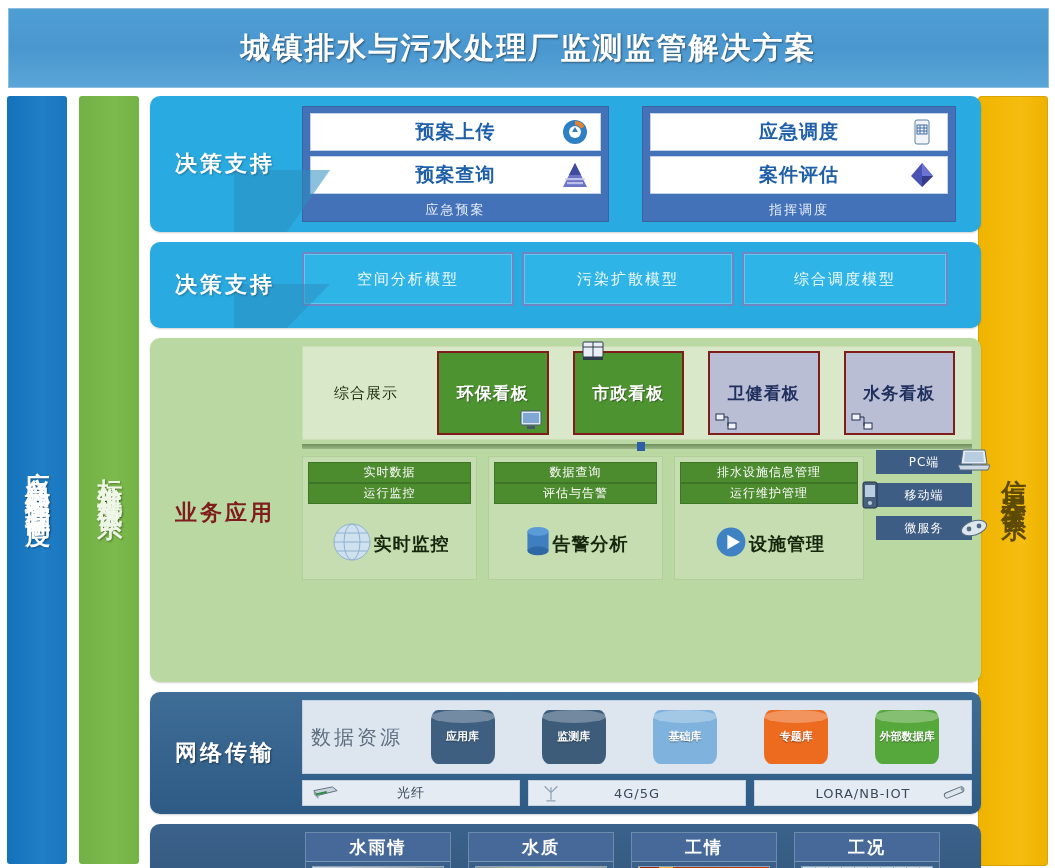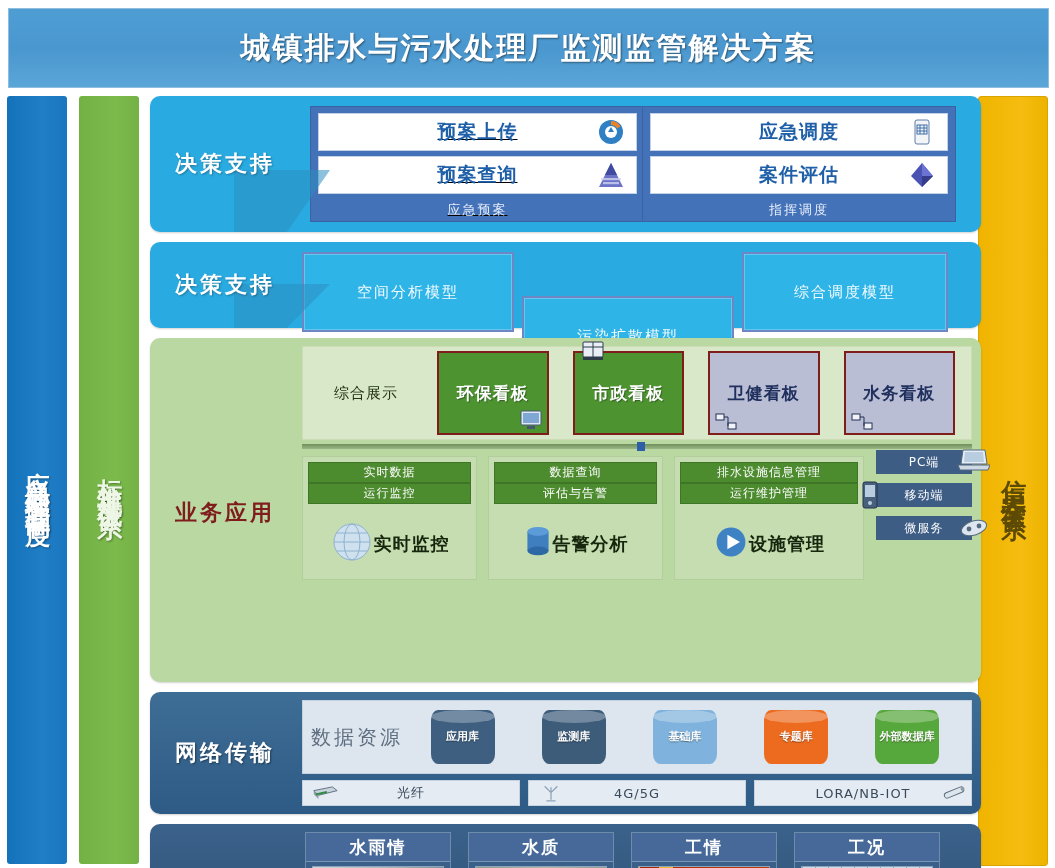--- a/index.html
+++ b/index.html
@@ -61,47 +61,47 @@
   
   #band-decision{top:0;height:136px;background:#29abe2;}
   #band-decision .band-label{color:#ffffff;text-shadow:1px 1px 2px rgba(0,0,0,.3);}
   #band-decision .chev{top:74px;height:62px;
     background:#2c8ec0;clip-path:polygon(0 0,100% 0,55% 100%,0 100%);}
   .ds-group{
     position:absolute;top:10px;height:116px;background:#4472b8;
     border:1px solid #3a63a3;box-sizing:border-box;
     display:flex;flex-direction:column;padding:6px 7px 0 7px;
   }
-  #ds-group-1{left:160px;width:335px;text-decoration:underline;}
+  #ds-group-1{left:152px;width:307px;}
   #ds-group-2{left:492px;width:314px;}
   .ds-item{
     flex:1;background:#ffffff;border:1px solid #c4d2e6;margin-bottom:5px;
     display:flex;align-items:center;justify-content:center;position:relative;
     box-sizing:border-box;
   }
   .ds-item .lbl{font-size:19px;color:#1e5fa8;font-weight:bold;letter-spacing:1px;}
   .ds-item .ic{position:absolute;right:10px;top:50%;transform:translateY(-50%);width:30px;height:30px;}
   .ds-caption{
     height:22px;display:flex;align-items:center;justify-content:center;
     color:#e6eefb;font-size:13px;letter-spacing:2px;
   }
 
   
   #band-model{top:146px;height:86px;background:#29abe2;}
   #band-model .band-label{color:#ffffff;text-shadow:1px 1px 2px rgba(0,0,0,.3);}
   #band-model .chev{top:42px;height:44px;background:#2c8ec0;clip-path:polygon(0 0,100% 0,55% 100%,0 100%);}
   .model-box{
-    position:absolute;top:10px;height:80px;
+    position:absolute;top:10px;height:54px;
     background:#2fb4e8;border:2px solid #6f86c4;box-sizing:border-box;
     display:flex;align-items:center;justify-content:center;
     color:#f2fbff;font-size:15px;letter-spacing:2px;
     box-shadow:inset 0 0 0 1px rgba(255,255,255,.25);
   }
   #model-0{left:152px;width:212px;}
-  #model-1{left:372px;width:212px;margin-top:44px;}
+  #model-1{left:372px;width:212px;}
   #model-2{left:592px;width:206px;}
 
   
   #band-business{top:242px;height:344px;background:#b9d8a2;}
   #band-business .band-label{color:#7f1d1d;height:170px;top:90px;}
   .biz-top{
     position:absolute;left:152px;top:8px;width:670px;height:94px;
     background:#d9e8c9;border:1px solid #cbdcb7;box-sizing:border-box;
     display:flex;align-items:stretch;padding:4px;
   }

